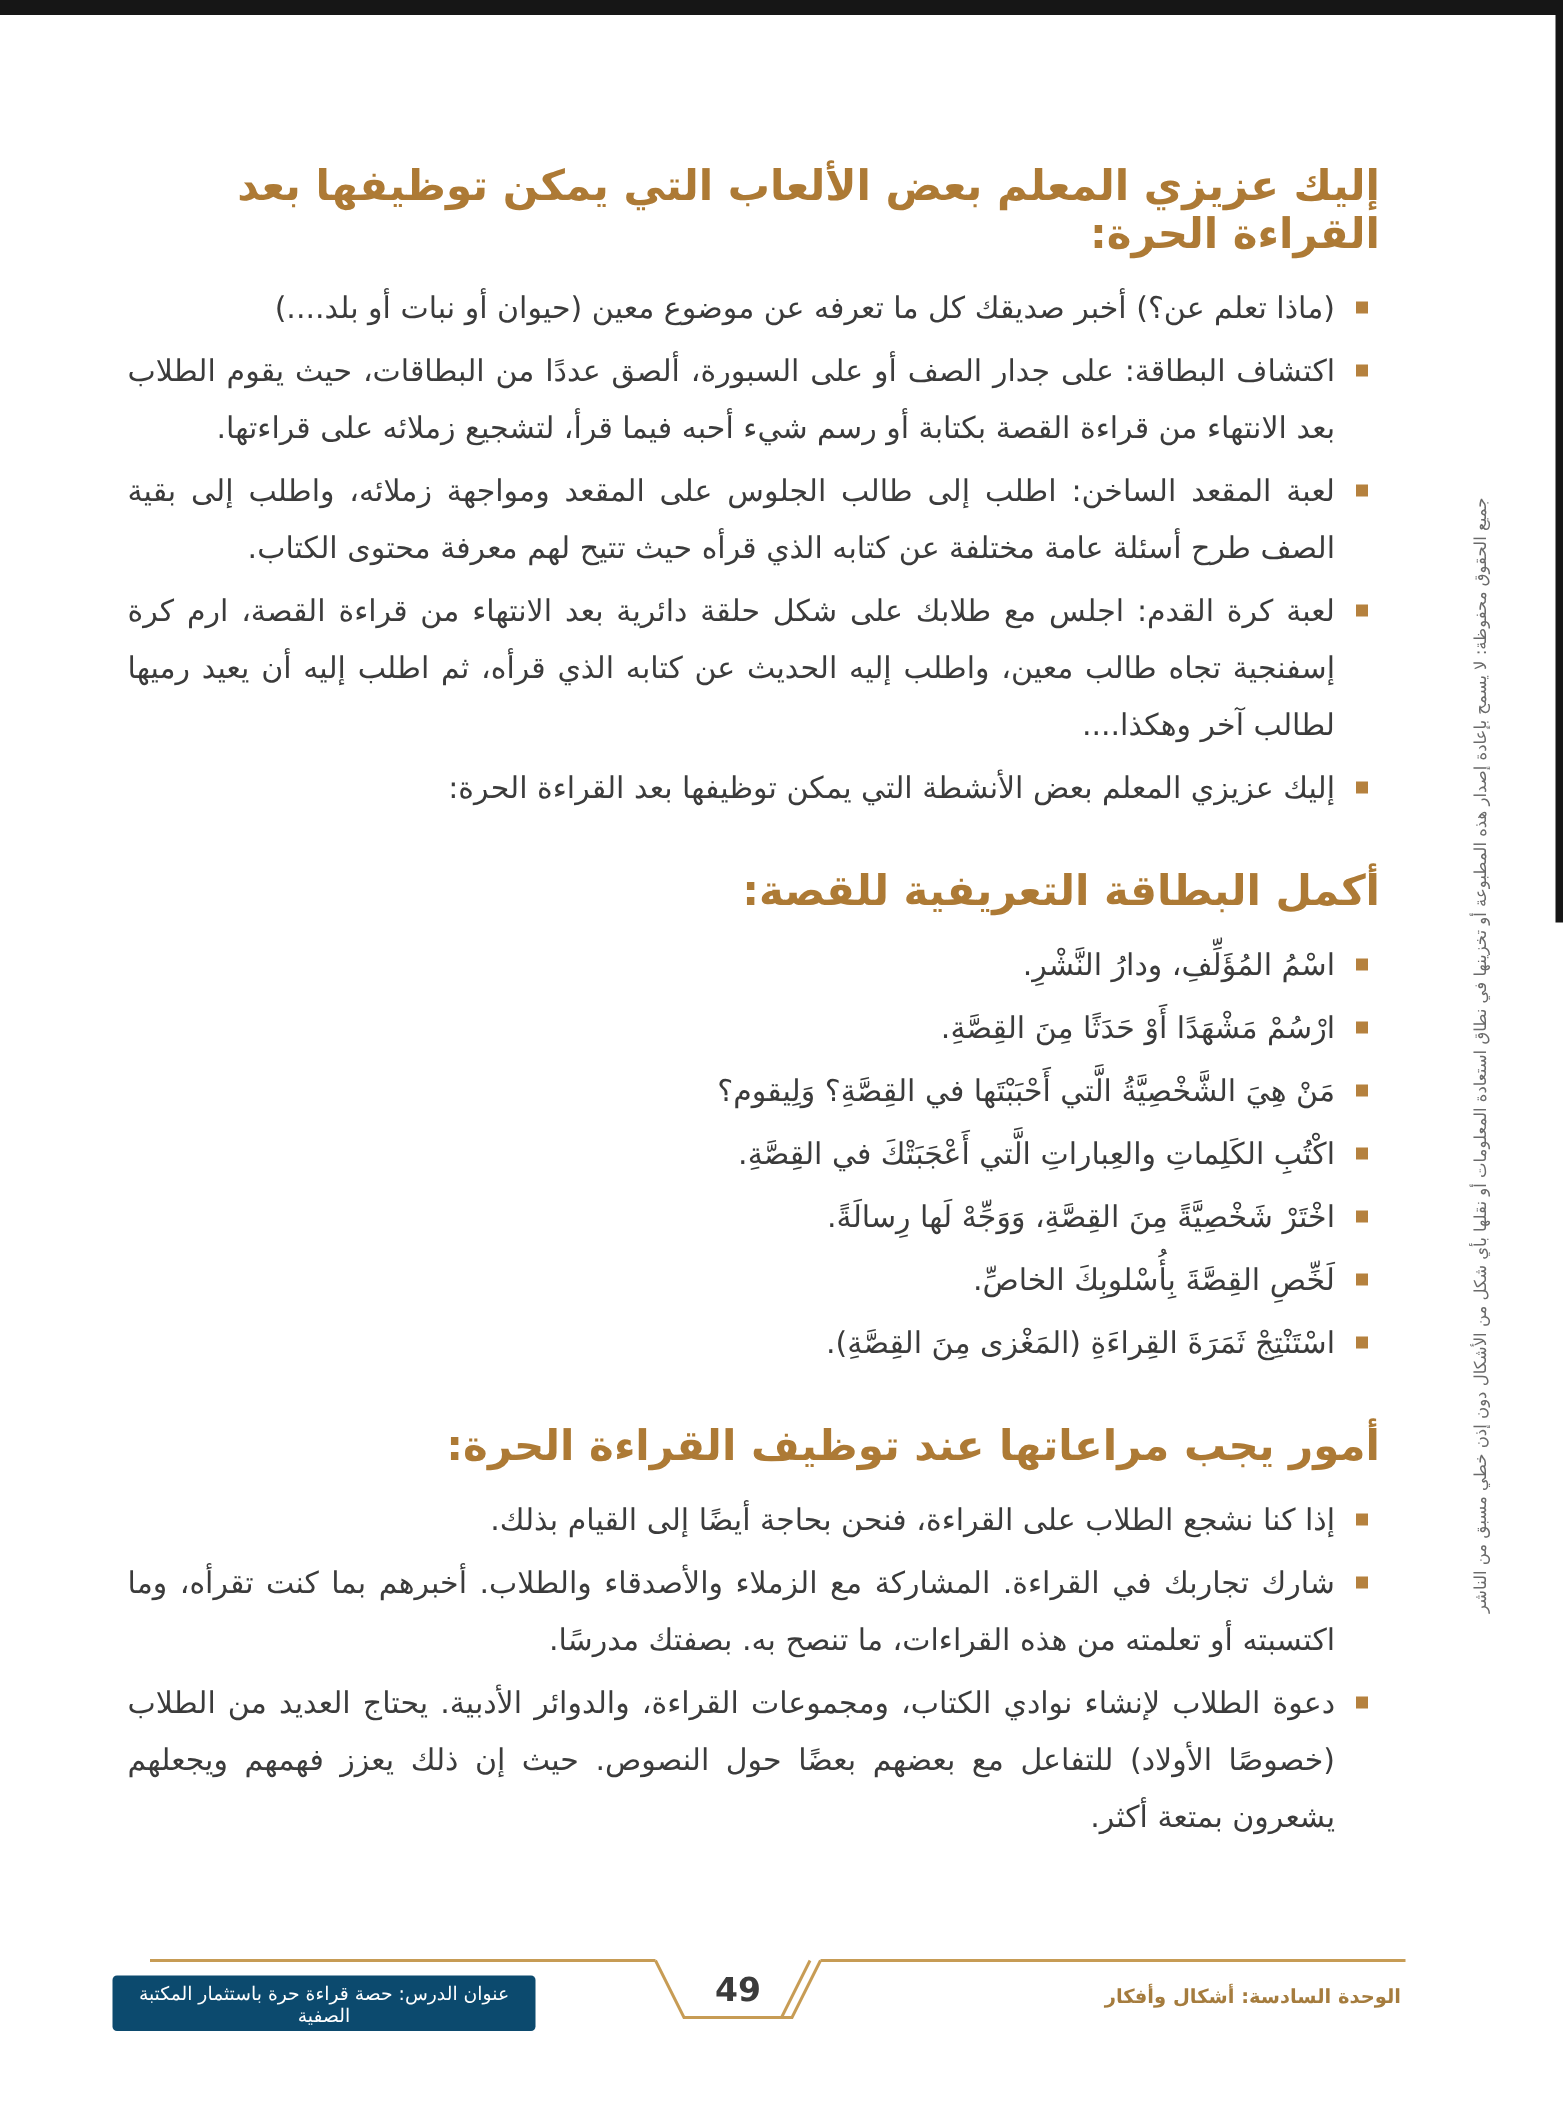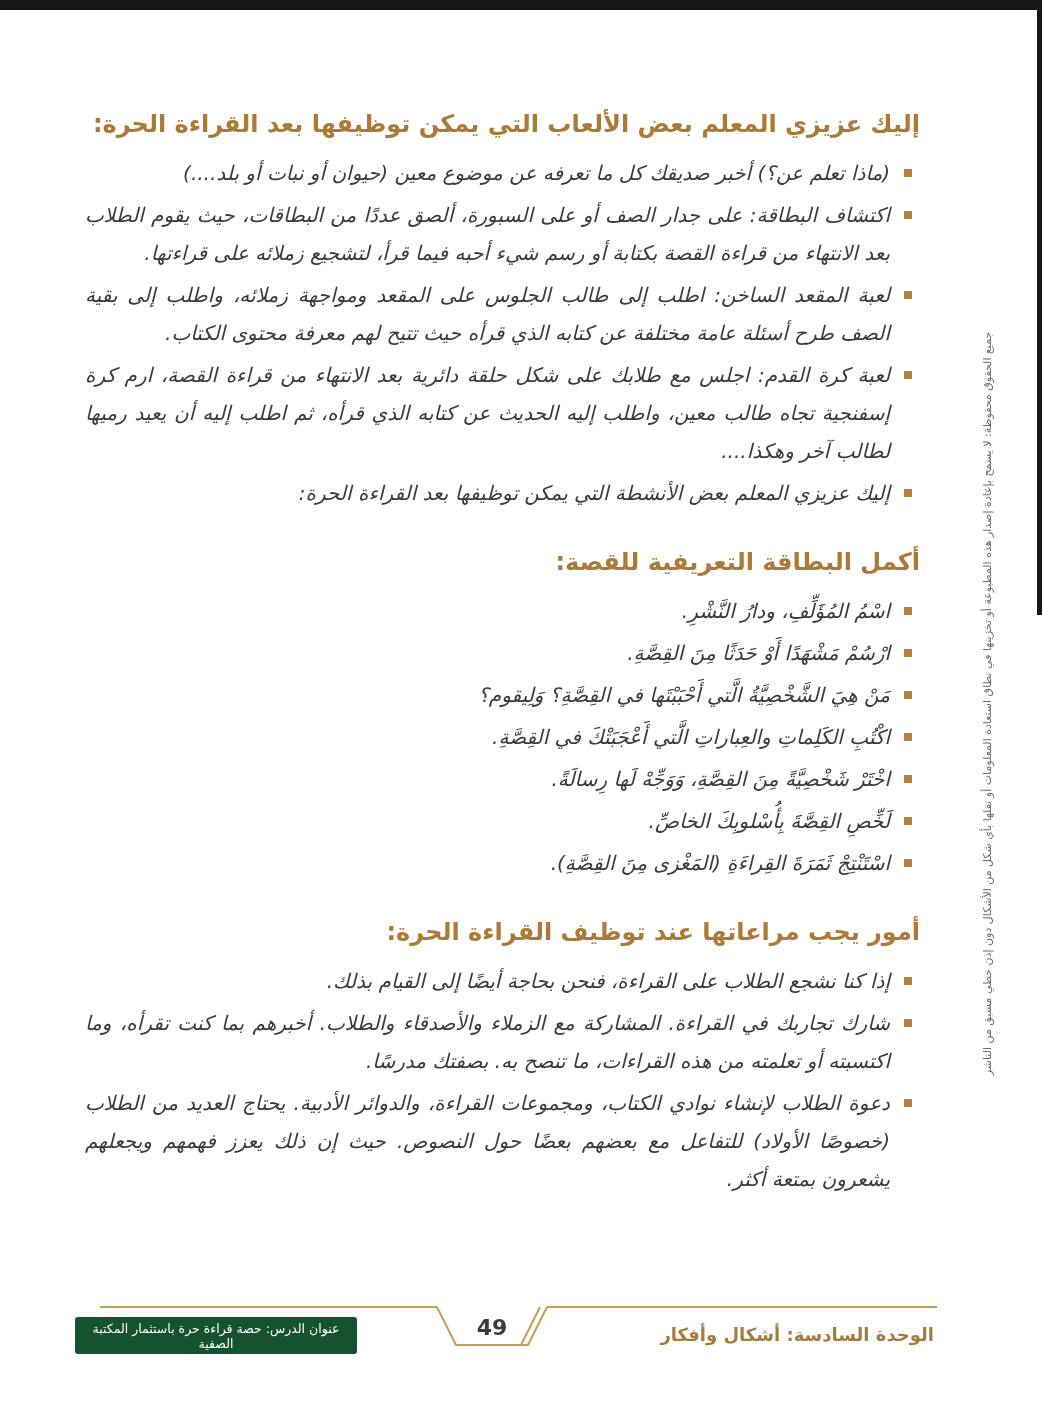--- a/index.html
+++ b/index.html
@@ -23,45 +23,45 @@
     transform:rotate(-90deg);
     font-size:11px; color:#6a6a6a; direction:rtl; text-align:center;
     white-space:nowrap;
   }
   .content {
     position:absolute; top:108px; right:122px; left:85px;
     direction:rtl; text-align:justify;
     color:#3b3b3b; font-size:20px; line-height:38px;
   }
   .heading {
-    color:#ad7a35; font-size:24px; line-height:32px; font-weight:bold;
+    color:#ad7a35; font-size:28px; line-height:32px; font-weight:bold;
     margin:34px 0 14px 0; text-align:right;
   }
   .content > .heading:first-child { margin-top:0; }
-  ul.list { list-style:none;font-style:italic; }
+  ul.list { list-style:none; }
   li.item { position:relative; padding-right:30px; margin-bottom:4px; }
   li.item::before {
     content:""; position:absolute; right:8px; top:15px;
     width:8px; height:8px; background:#b5813e;
   }
   .footer-svg { position:absolute; left:0; top:1295px; width:1042px; height:70px; }
   .page-num {
     position:absolute; left:442px; top:1315px; width:100px;
     text-align:center; font-size:22px; font-weight:bold; color:#3b3b3b;
   }
   .lesson-box {
     position:absolute; left:75px; top:1317px; width:282px; height:37px;
-    background:#14532d; border-radius:3px;
+    background:#0c4a6e; border-radius:3px;
     color:#ffffff; font-size:12.5px; direction:rtl;
     display:flex; align-items:center; justify-content:center;
     padding:0 8px; text-align:center;
   }
   .unit-label {
     position:absolute; right:108px; top:1324px;
-    color:#a57c3e; font-size:18px; font-weight:bold; direction:rtl;
+    color:#a57c3e; font-size:13px; font-weight:bold; direction:rtl;
   }
 </style>
 </head>
 <body>
 
 <div class="top-bar"></div>
 <div class="right-edge"></div>
 
 <div class="margin-note">جميع الحقوق محفوظة: لا يسمح بإعادة إصدار هذه المطبوعة أو تخزينها في نطاق استعادة المعلومات أو نقلها بأي شكل من الأشكال دون إذن خطي مسبق من الناشر</div>
 

